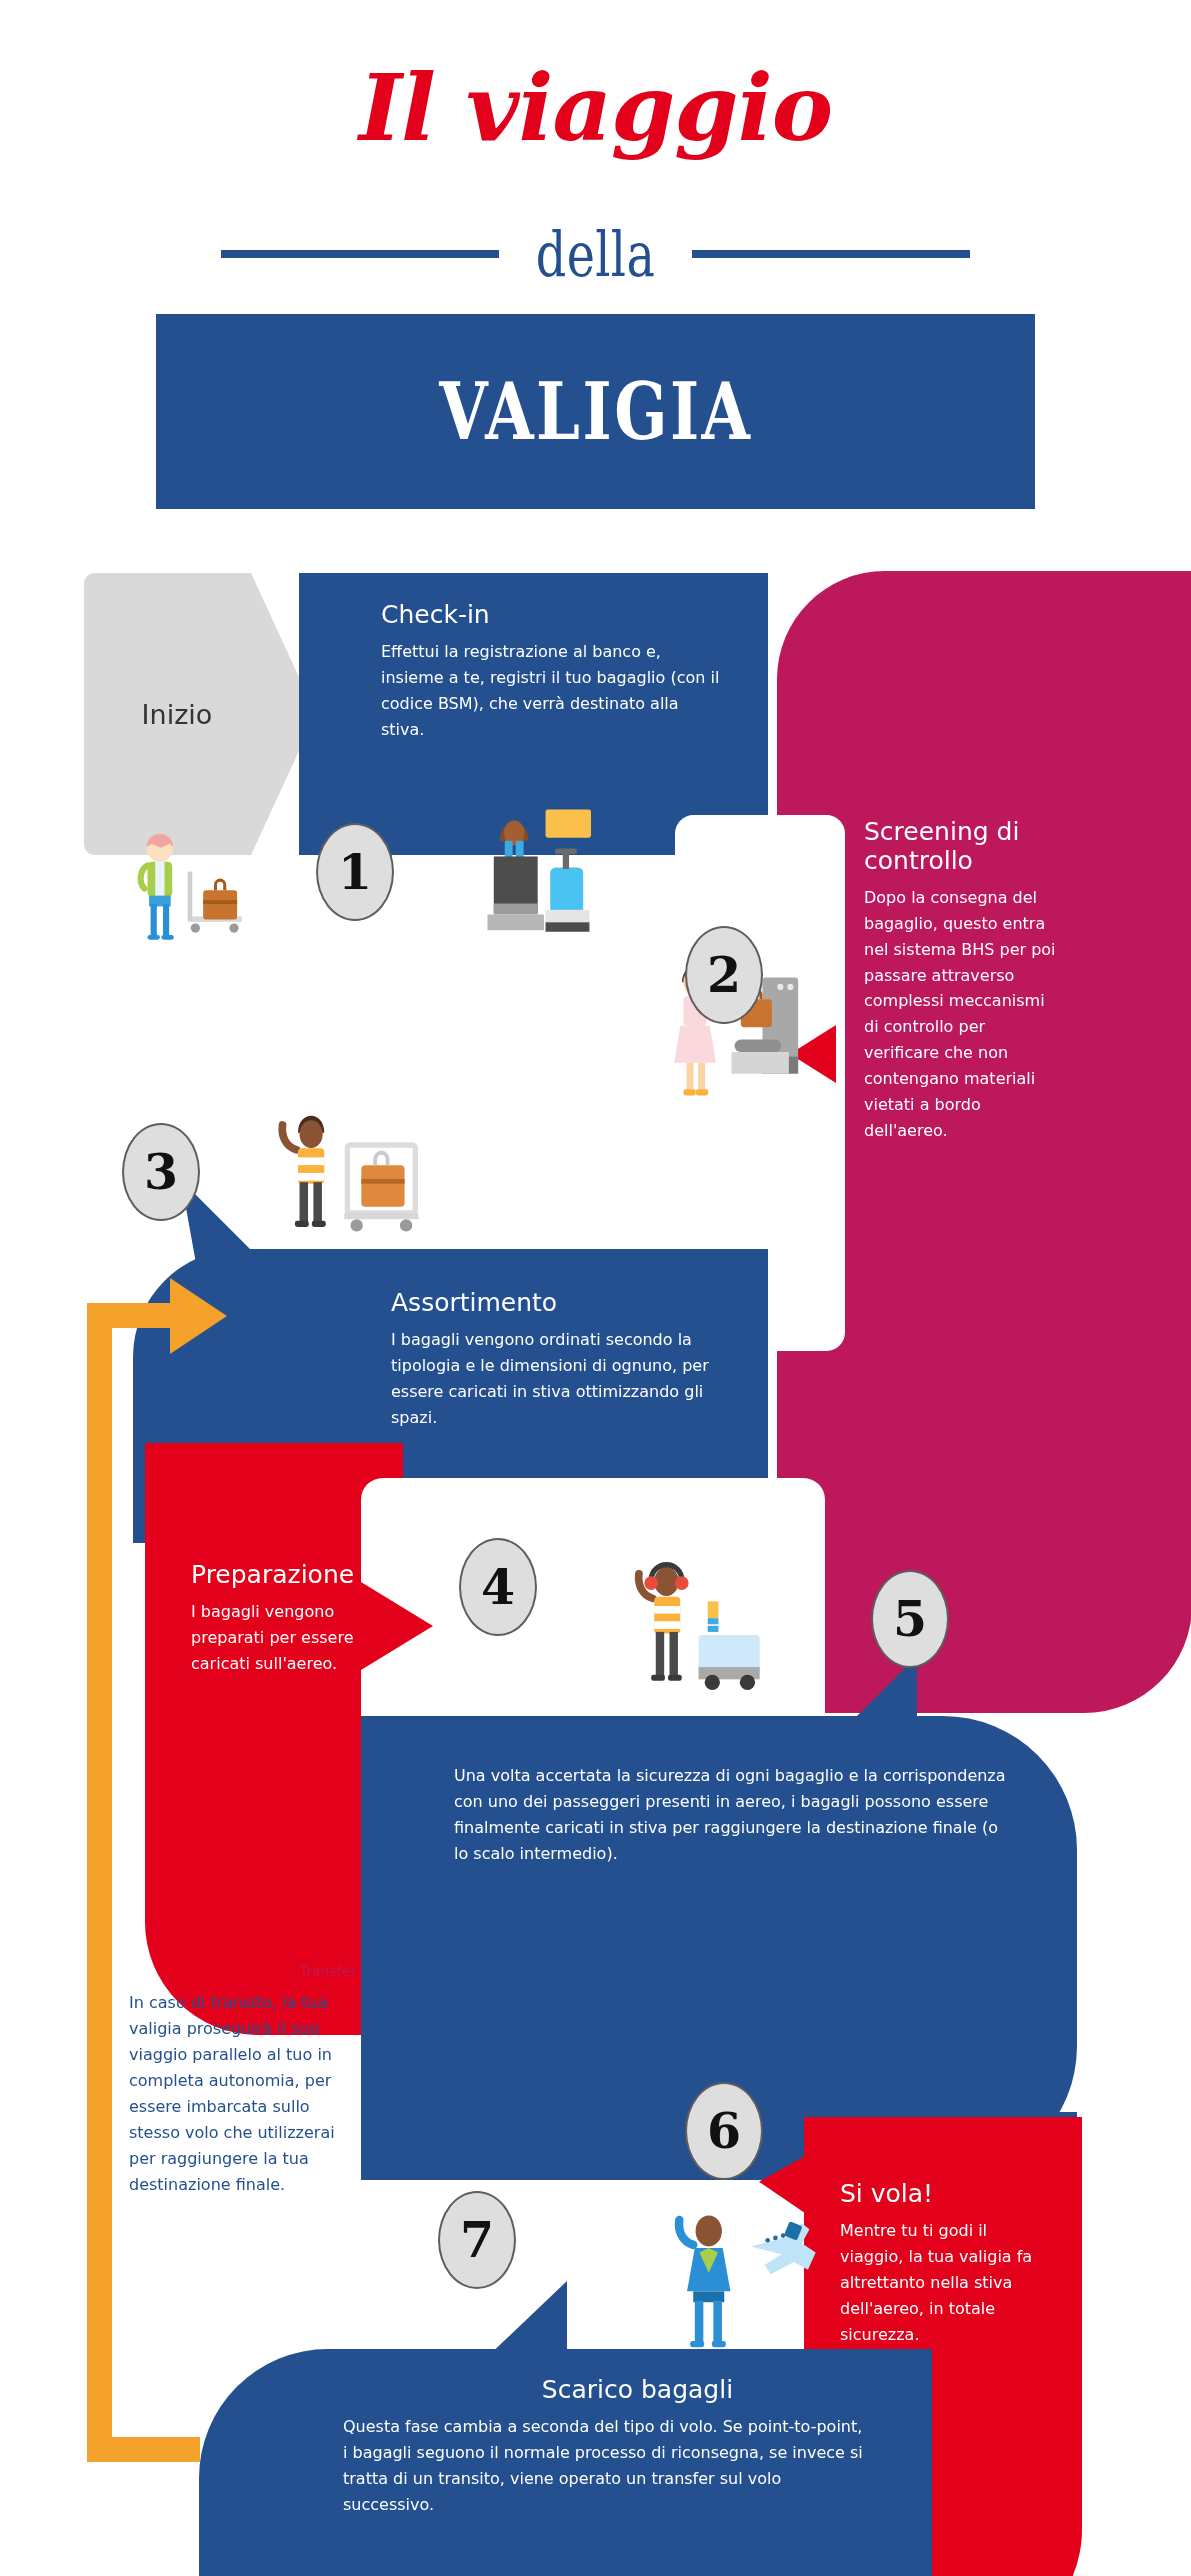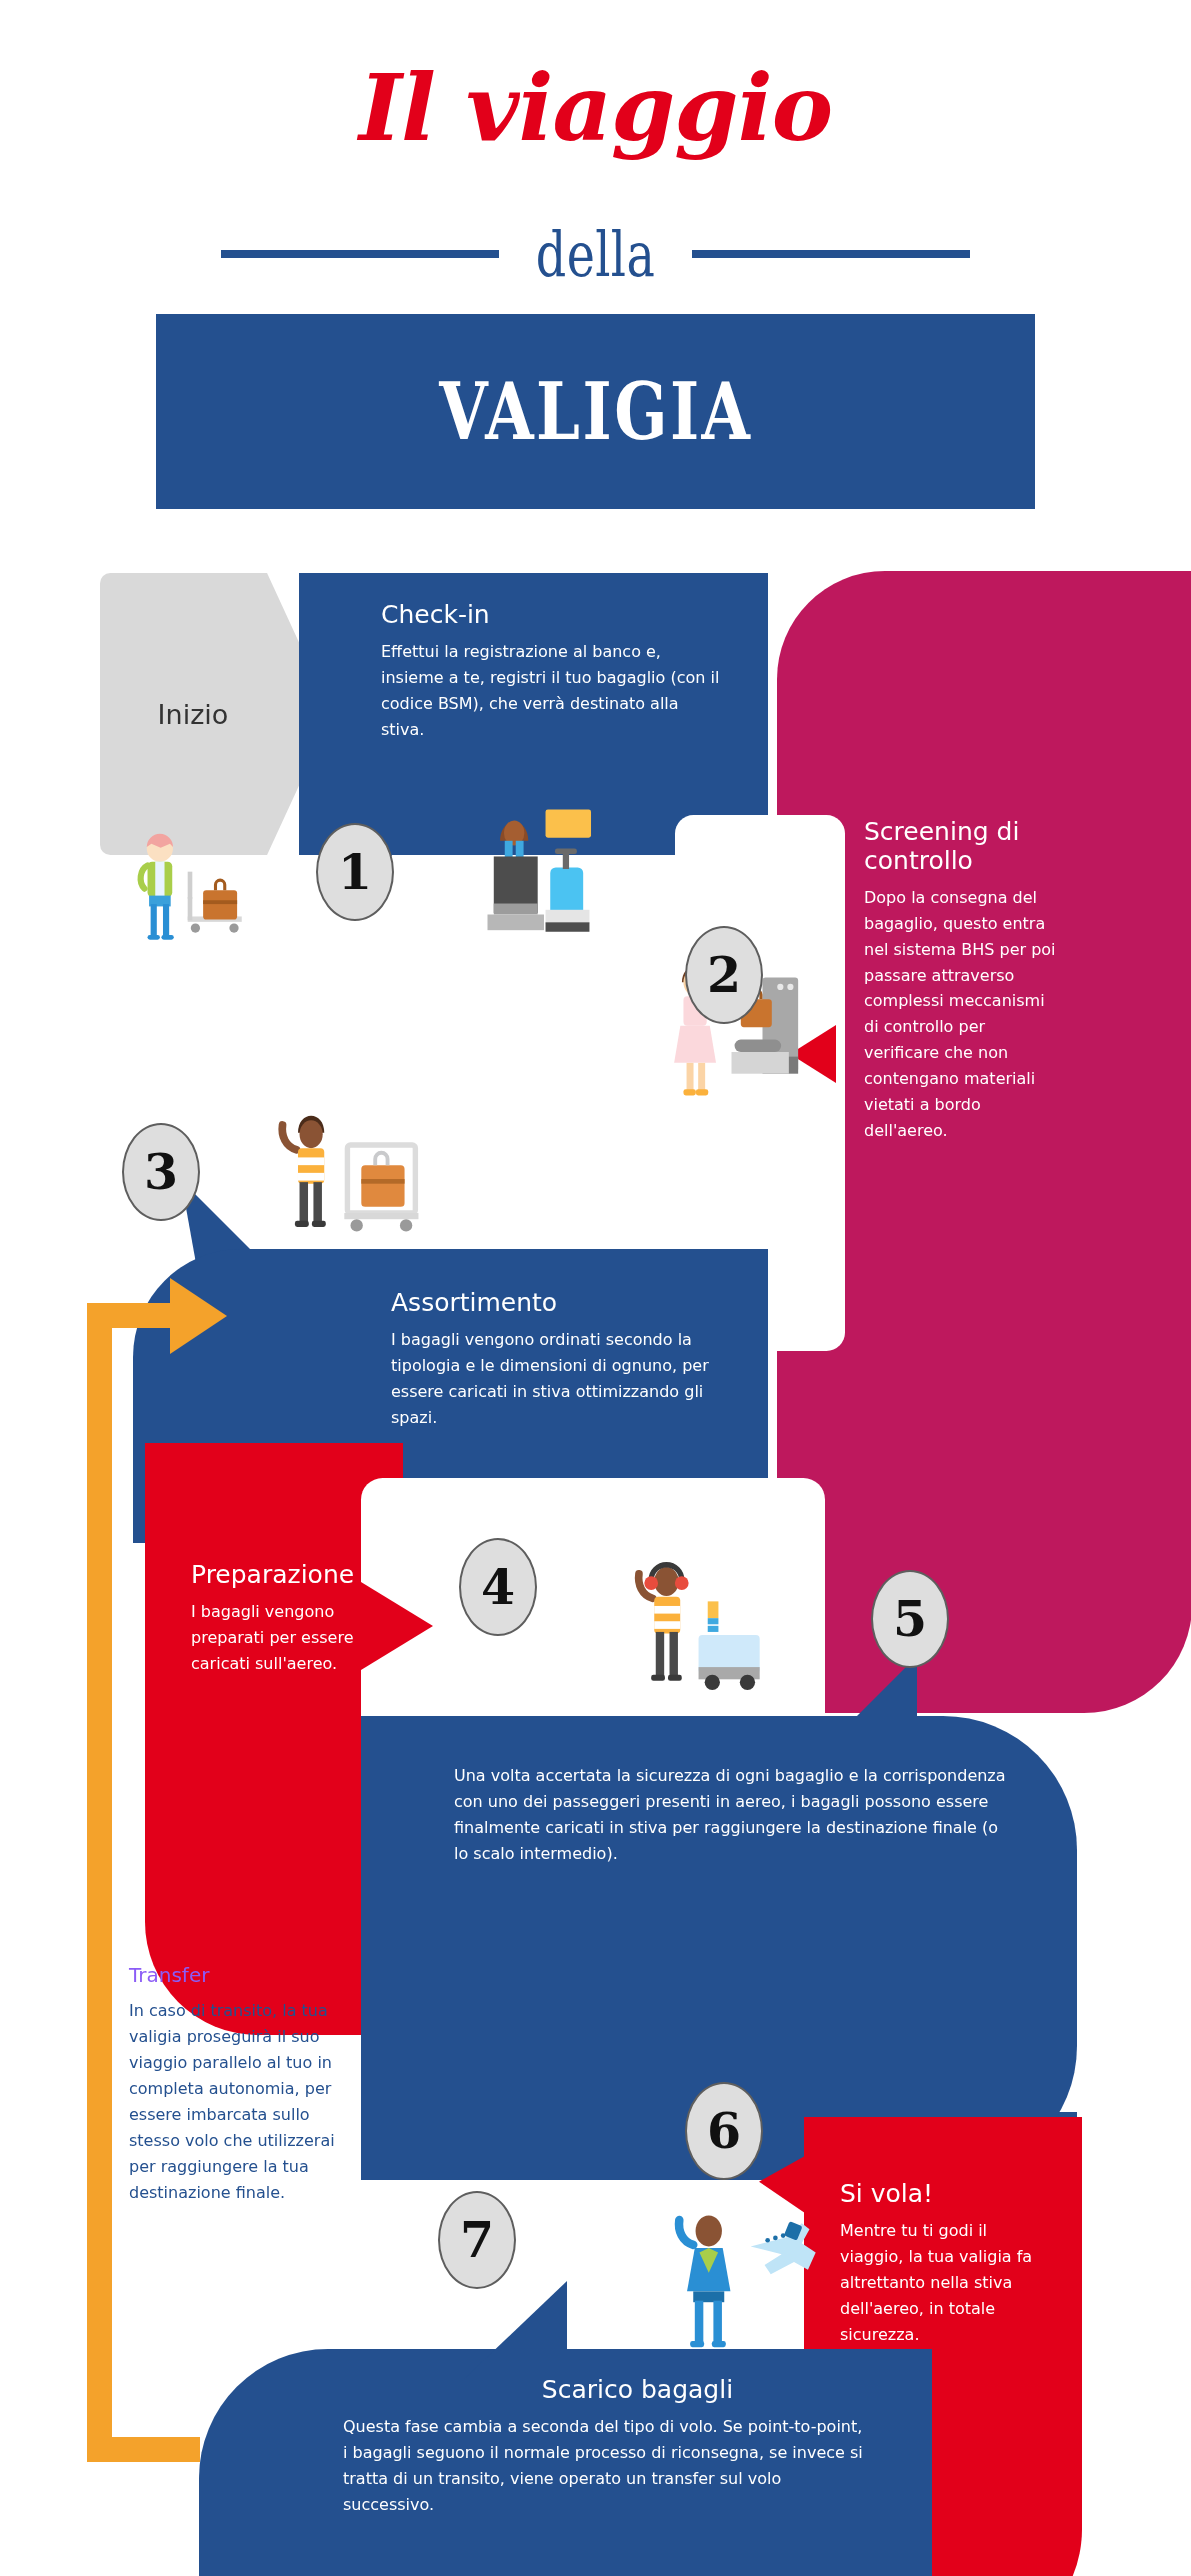--- a/index.html
+++ b/index.html
@@ -38,21 +38,21 @@
   .ttl { font-size:25px; line-height:1.15; margin-bottom:9.3px; font-weight:400; }
   .bdy { font-size:16px; line-height:1.62; font-weight:400; }
   .w  { color:#ffffff; }
   .blu{ color:#24508F; }
 
   
   .shape { position:absolute; }
 
   
   .inizio {
-    left:100px; top:573px; width:232px; height:282px; background:#D9D9D9;
+    left:84px; top:573px; width:232px; height:282px; background:#D9D9D9;
     border-radius:10.3px 0 0 10.3px;
     clip-path:polygon(0 0, 72% 0, 100% 50%, 72% 100%, 0 100%);
     display:flex; align-items:center; justify-content:center;
   }
   .inizio span { font-size:27px; color:#333333; margin-right:46px; }
 
   
   .blk-checkin {
     left:299px; top:573px; width:469px; height:282px; background:#24508F;
     padding:28px 41px 0 82px;
@@ -141,21 +141,21 @@
     background:#DEDEDE; border:2.6px solid #5E5E5E;
     display:flex; align-items:center; justify-content:center;
     font-family:"DejaVu Serif", serif; font-weight:700; font-size:49px; color:#111111;
     z-index:40;
   }
 
   
   .ill { position:absolute; z-index:30; }
 
   
-  .tfr-ttl { font-size:20px; color:#8b5cf6; margin-bottom:11.3px; }
+  .tfr-ttl { font-size:14px; color:#be185d; margin-bottom:11.3px;text-align:right; }
 </style>
 </head>
 <body>
 
 <div class="stage">
 
   <div class="hdr-title">Il viaggio</div>
 
   <div class="hdr-della-wrap">
     <div class="hdr-rule"></div>

